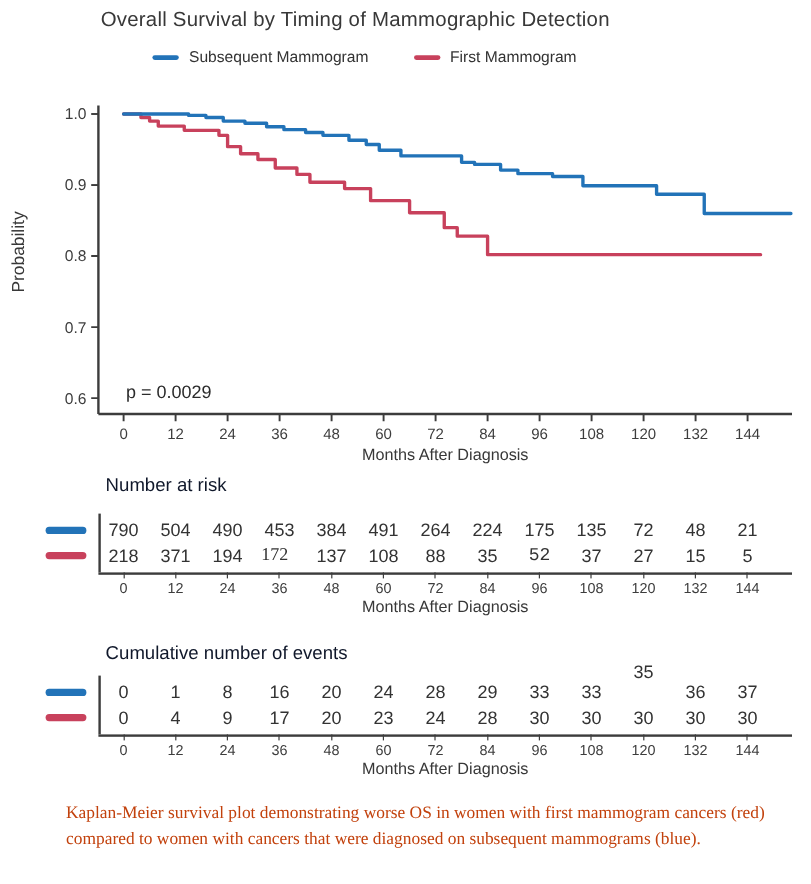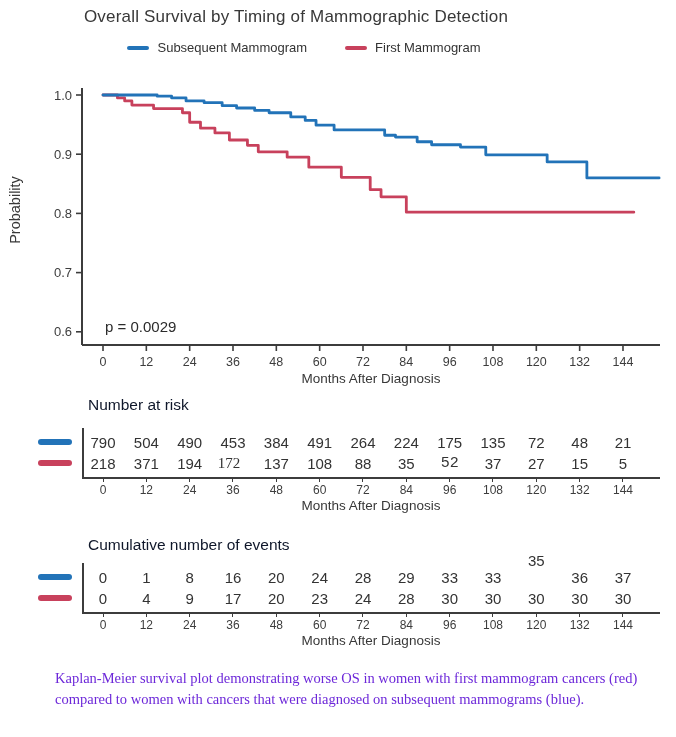--- a/index.html
+++ b/index.html
@@ -22,21 +22,21 @@
   .block-title{font-size:15.5px;color:#0f172a;}
   .months-label{text-align:center;font-size:13.5px;color:#383838;}
   .table-num{position:absolute;width:44px;text-align:center;font-size:15px;color:#333333;}
   .tick-label{position:absolute;width:44px;text-align:center;font-size:12px;color:#3d3d3d;}
   .axis-hline{position:absolute;height:2px;background:#3c3c3c;}
   .axis-vline{position:absolute;width:2px;background:#3c3c3c;}
   .axis-tick{position:absolute;width:1px;height:5px;background:#3c3c3c;}
   .key-bar{position:absolute;left:38px;width:34px;height:6px;border-radius:3px;}
   #caption{
     top:668px;left:55px;width:600px;
-    font-family:"Liberation Serif",serif;font-size:14.5px;line-height:1.45;color:#6d28d9;
+    font-family:"Liberation Serif",serif;font-size:14.5px;line-height:1.45;color:#c2410c;
   }
 </style>
 </head>
 <body>
 
 <div id="screen">
 
   <div id="chart-title" class="abs">Overall Survival by Timing of Mammographic Detection</div>
 
   <div id="legend" class="abs">

